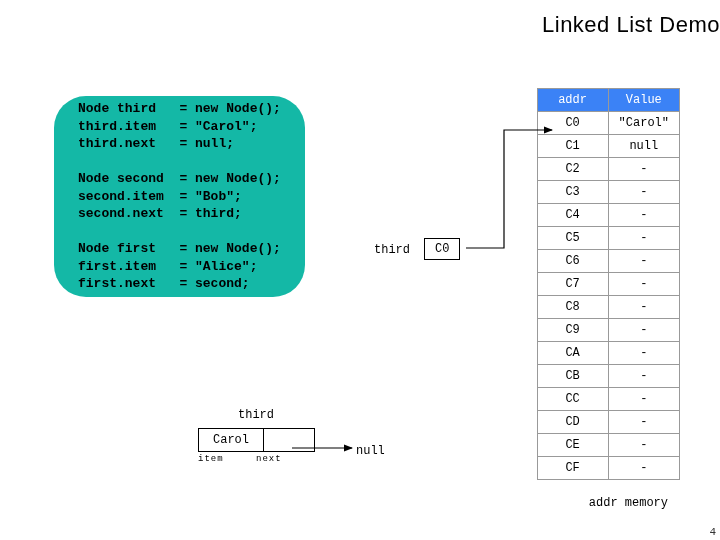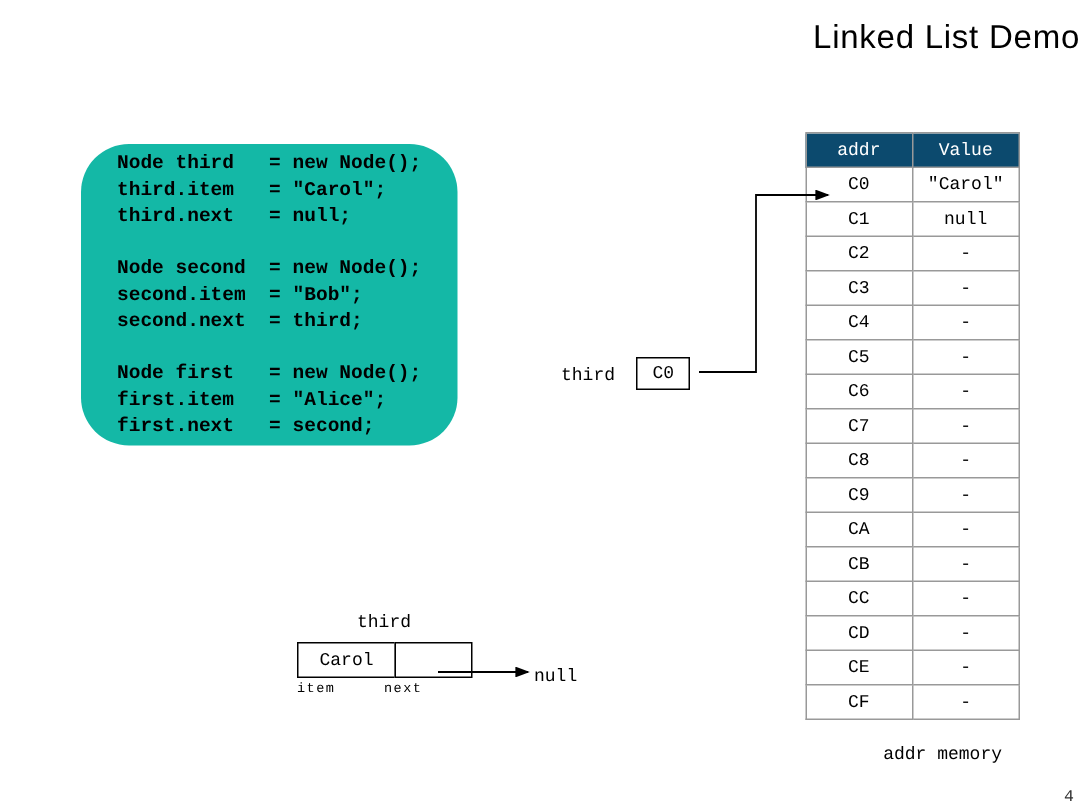--- a/index.html
+++ b/index.html
@@ -41,21 +41,21 @@
     font-size: 12px;
   }
   .mem-table th, .mem-table td {
     border: 1px solid #999;
     padding: 2px 10px;
     text-align: center;
     min-width: 50px;
     height: 18px;
   }
   .mem-table th {
-    background: #0c4a6e;
+    background: #3b82f6;
     color: #fff;
     font-weight: normal;
   }
   .mem-caption {
     position: absolute;
     right: 52px;
     top: 496px;
     font-family: "Courier New", monospace;
     font-size: 12px;
   }

